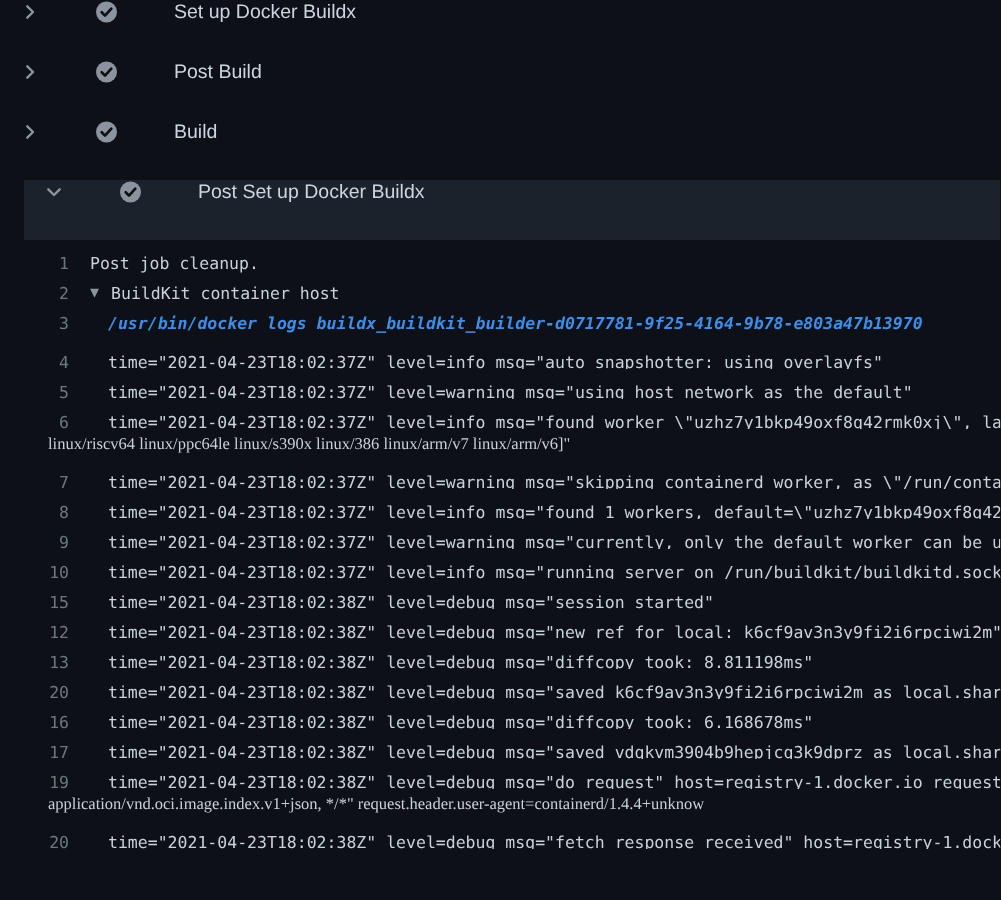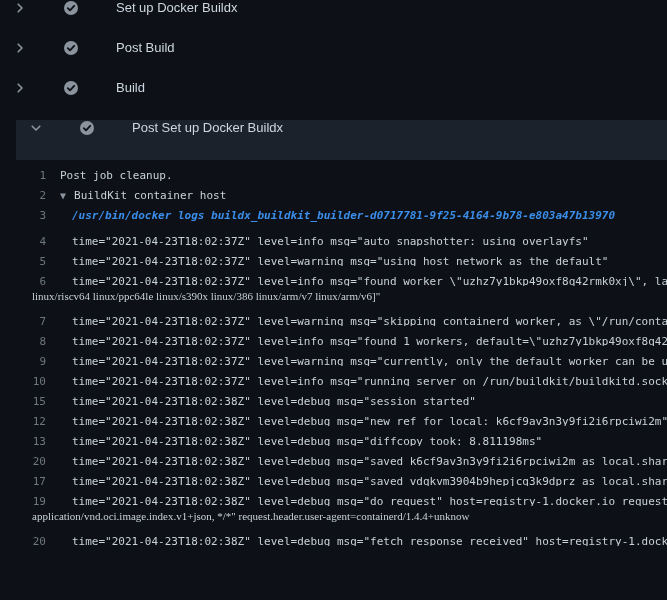--- a/index.html
+++ b/index.html
@@ -173,20 +173,24 @@
     <span class="num">13</span>
     <span class="txt">time="2021-04-23T18:02:38Z" level=debug msg="diffcopy took: 8.811198ms"</span>
   </div>
 
   <div class="row log indent">
     <span class="num">20</span>
     <span class="txt">time="2021-04-23T18:02:38Z" level=debug msg="saved k6cf9av3n3y9fi2i6rpciwi2m as local.shared</span>
   </div>
 
 
+  <div class="row log indent">
+    <span class="num">16</span>
+    <span class="txt">time="2021-04-23T18:02:38Z" level=debug msg="diffcopy took: 6.168678ms"</span>
+  </div>
 
   <div class="row log indent">
     <span class="num">17</span>
     <span class="txt">time="2021-04-23T18:02:38Z" level=debug msg="saved vdqkvm3904b9hepjcq3k9dprz as local.shared</span>
   </div>
 
 
   <div class="row log indent">
     <span class="num">19</span>
     <span class="txt">time="2021-04-23T18:02:38Z" level=debug msg="do request" host=registry-1.docker.io request.he</span>

